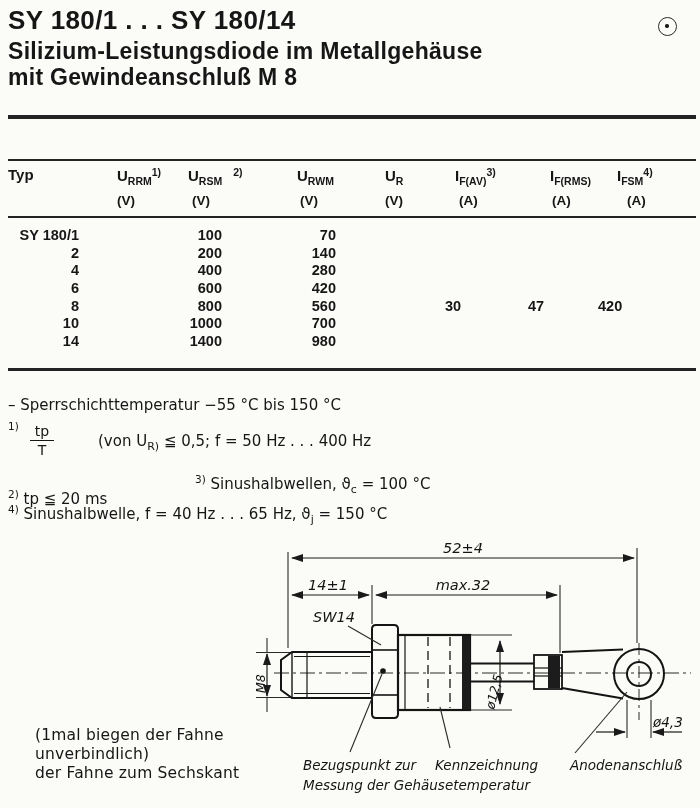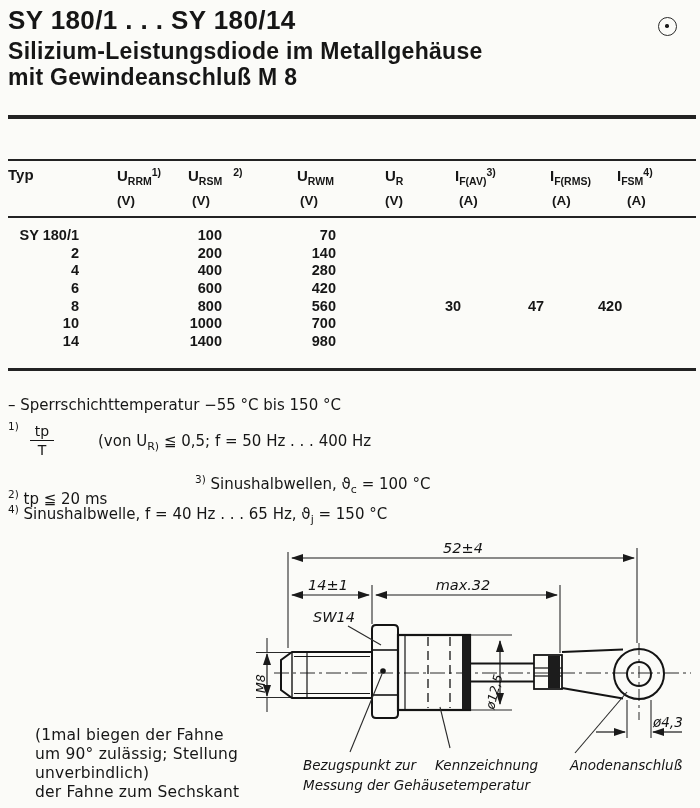--- a/index.html
+++ b/index.html
@@ -238,18 +238,17 @@
     <text x="403" y="187" style="font-size:13.5px">ø4,3</text>
 
     <text x="53" y="230" class="lbltxt">Bezugspunkt zur</text>
     <text x="53" y="250" class="lbltxt">Messung der Gehäusetemperatur</text>
     <text x="185" y="230" class="lbltxt">Kennzeichnung</text>
     <text x="320" y="230" class="lbltxt">Anodenanschluß</text>
   </svg>
 
   <div class="abs footer">
     <div>(1mal biegen der Fahne</div>
-    <div>um 90° zulässig; Stellung</div>
     <div>unverbindlich)</div>
     <div>der Fahne zum Sechskant</div>
   </div>
 
 </div>
 
 </body></html>

